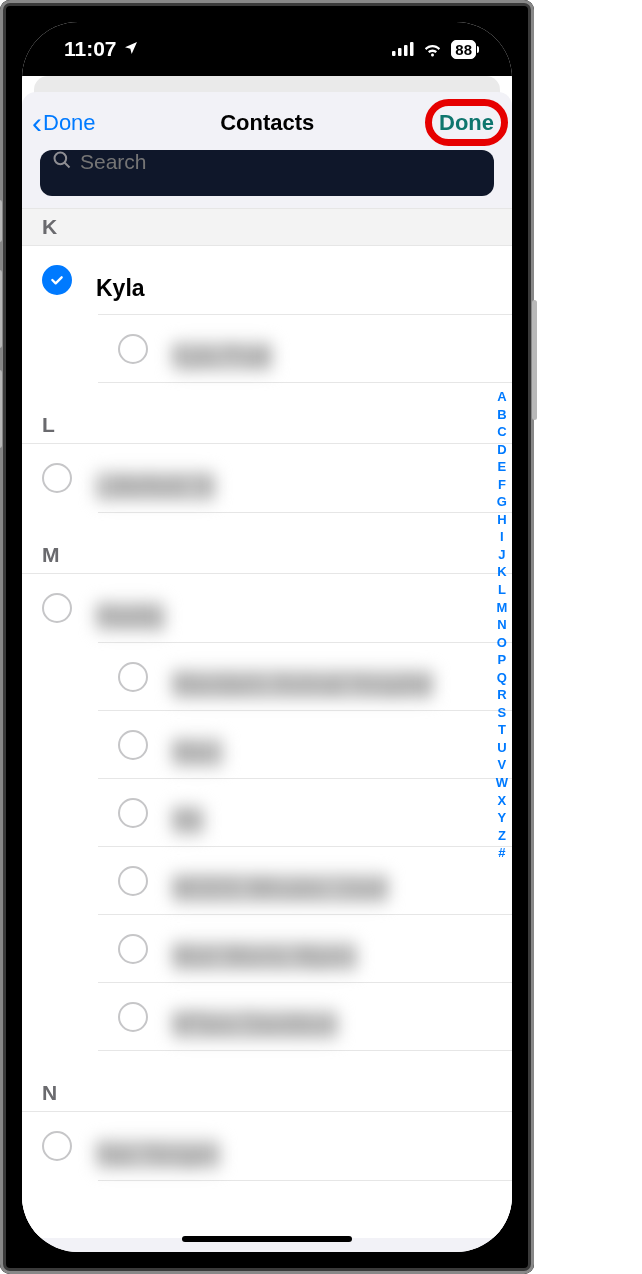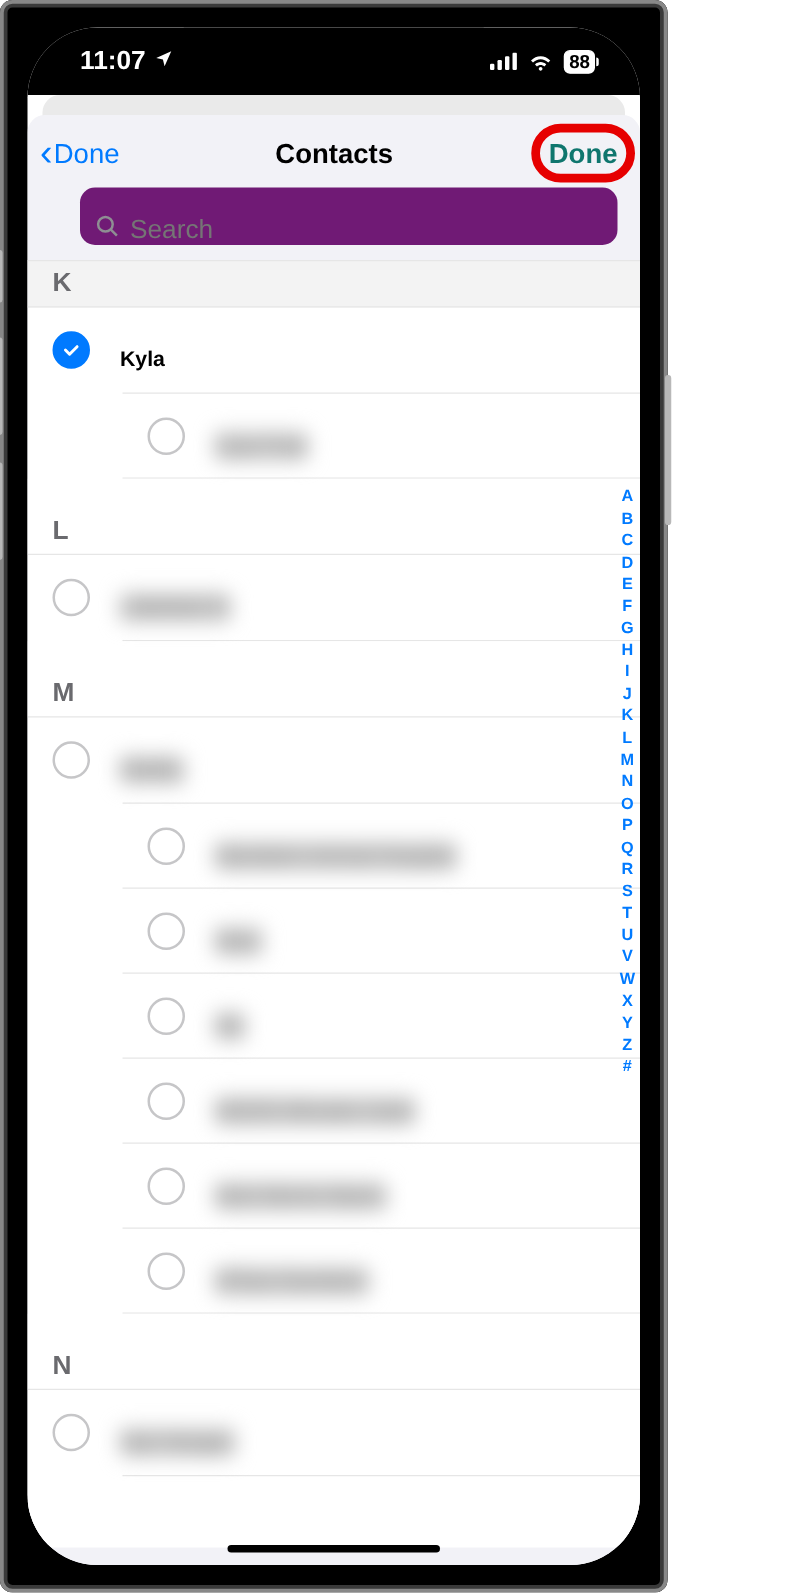--- a/index.html
+++ b/index.html
@@ -95,28 +95,27 @@
       position: absolute;
       top: -11px; left: -14px; right: -14px; bottom: -10px;
       border: 7px solid #e60000;
       border-radius: 24px;
       pointer-events: none;
     }
     .search-wrap {
       padding: 0 18px 12px;
     }
     .search-field {
-      background: #701a75;
+      background: #0f172a;
       border-radius: 12px;
       height: 46px;
       display: flex;
-      align-items: flex-end;
+      align-items: flex-start;
       padding: 0 12px;
       gap: 8px;
-      margin-left: 24px;
     }
     .search-field input {
       border: none; background: transparent; outline: none;
       font-size: 21px; color: #8e8e93; width: 100%;
     }
     .content {
       background: #fff;
       min-height: calc(100% - 130px);
       position: relative;
     }
@@ -152,21 +151,21 @@
       flex-shrink: 0;
       margin-right: 24px;
       display: flex; align-items: center; justify-content: center;
     }
     .check.checked {
       background: #007aff; border-color: #007aff;
     }
     .check.checked svg { display: block; }
     .check svg { display: none; }
     .contact-name {
-      font-size: 17px; color: #000; margin-top: 16px;
+      font-size: 23px; color: #000; margin-top: 16px;
     }
     .contact-name.bold { font-weight: 600; }
     .contact-name.blur {
       filter: blur(8px);
       color: #777;
       background: #cfcfcf;
       border-radius: 4px;
       padding: 2px 0;
     }
     .index-rail {

